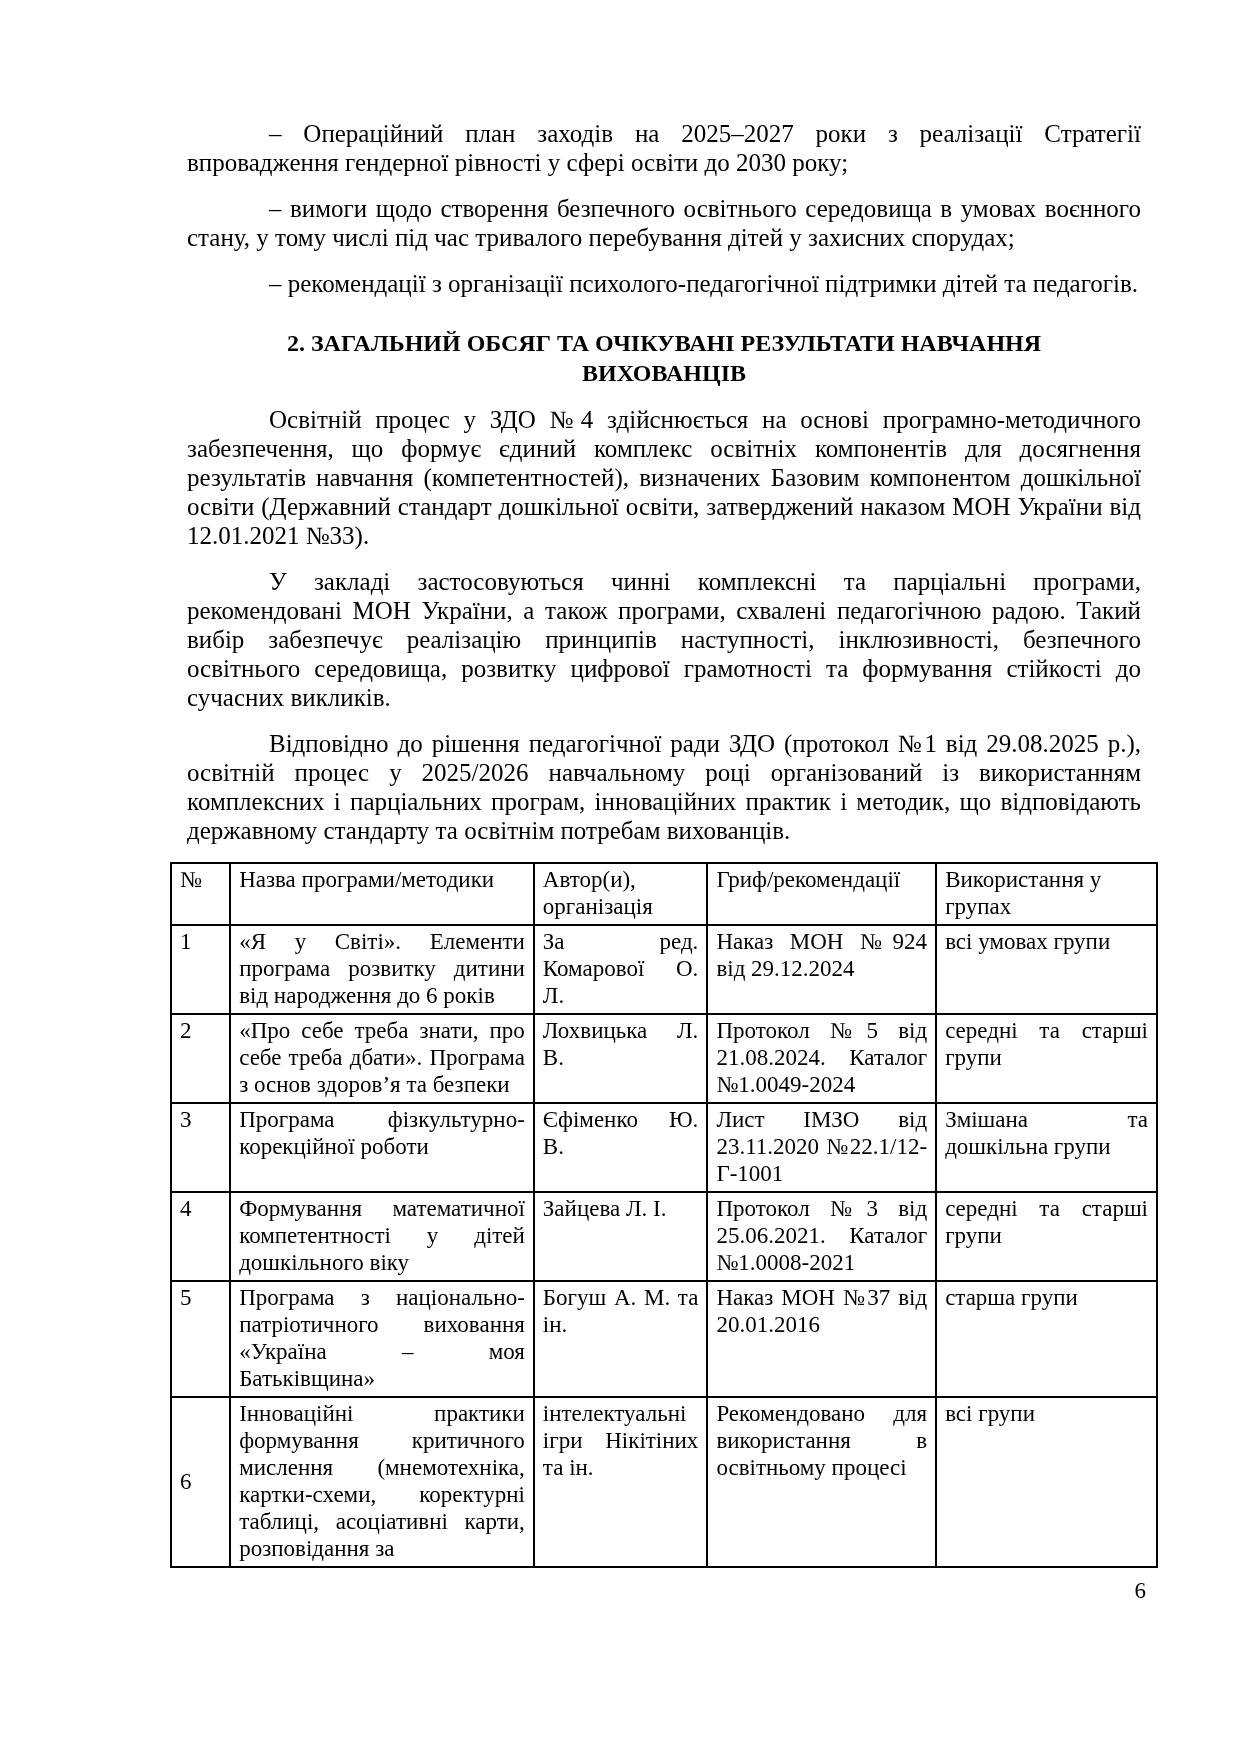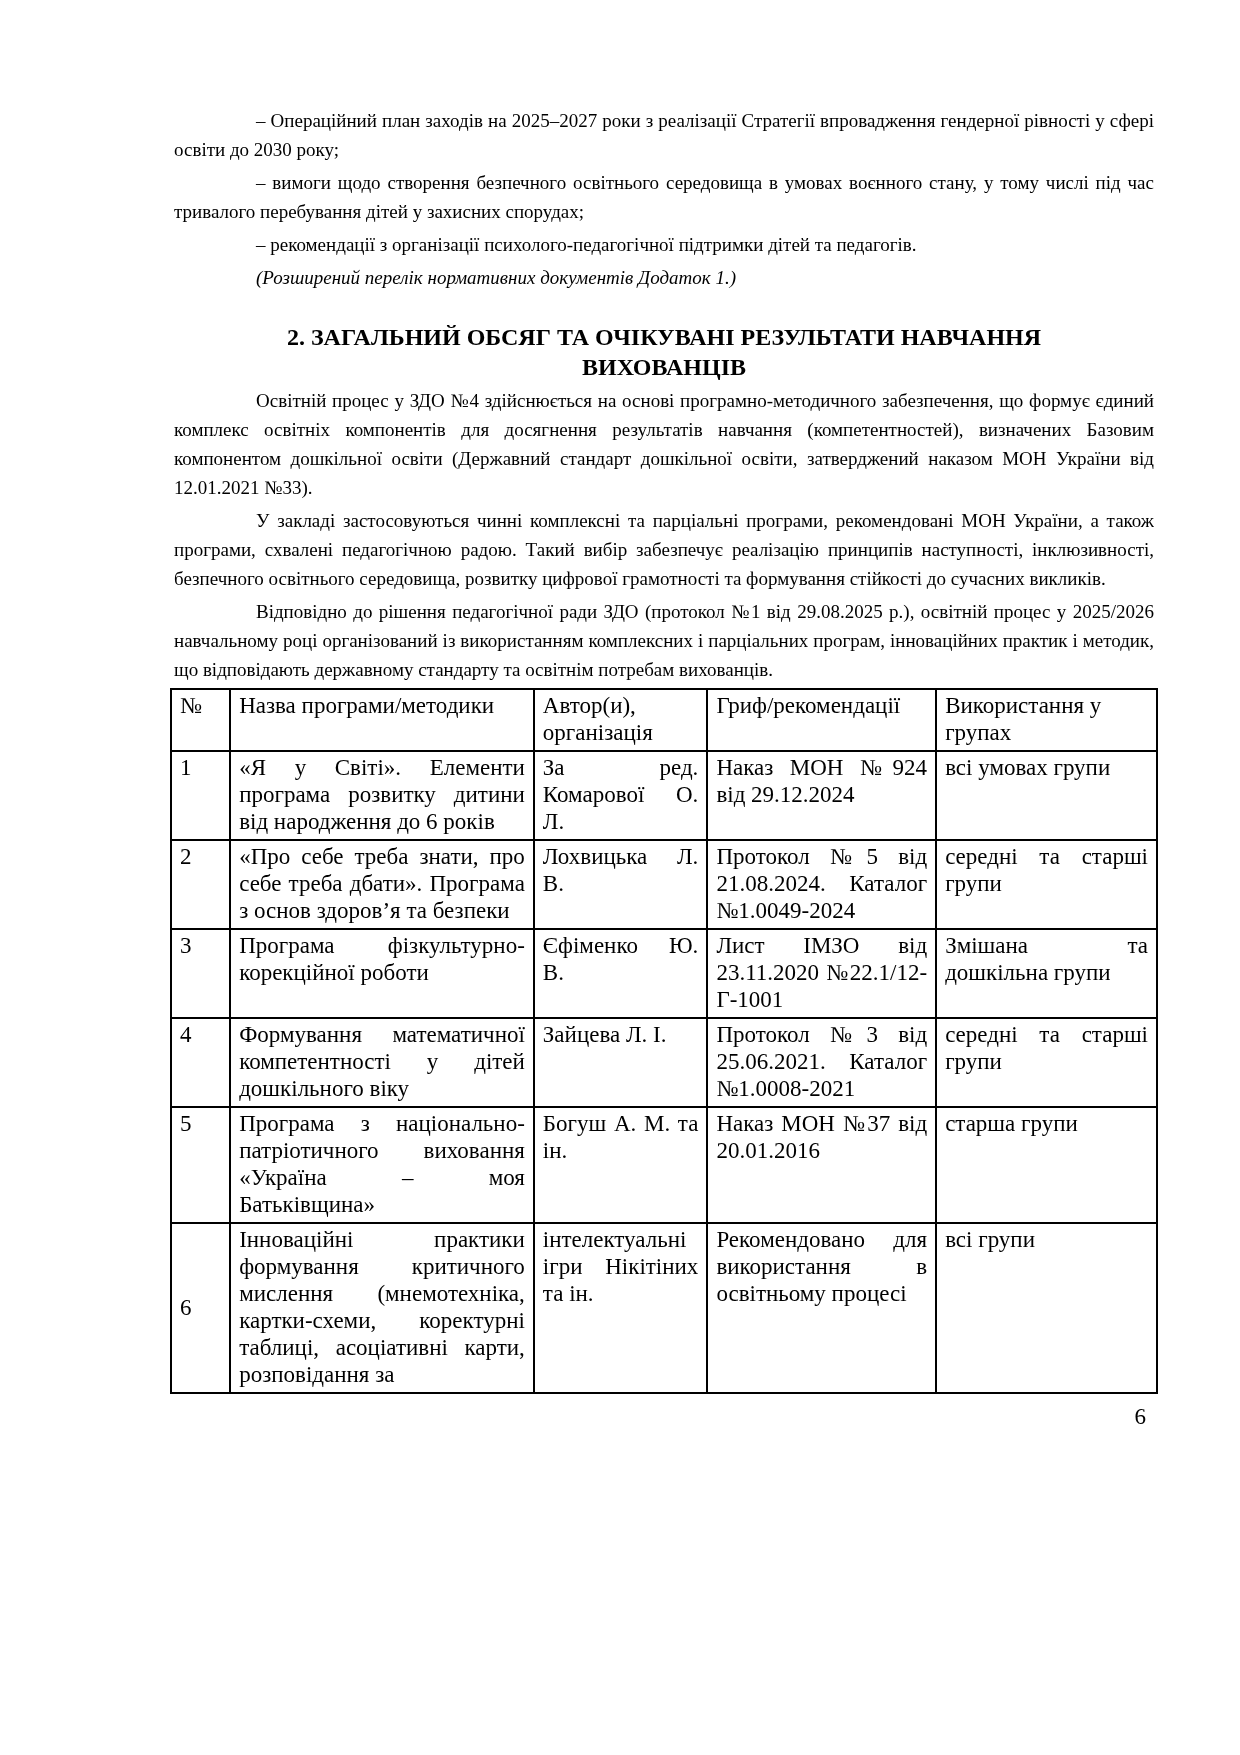--- a/index.html
+++ b/index.html
@@ -10,22 +10,22 @@
   }
   .page {
     box-sizing: border-box;
     width: 1240px; height: 1755px;
     padding: 102px 82px 0 170px;
     overflow: hidden;
     position: relative;
     background: #ffffff;
   }
   .para {
-    margin: 4px;
-    font-size: 19px;
+    margin: 17px;
+    font-size: 25px;
     line-height: 29px;
     text-align: justify;
     text-indent: 82px;
   }
   .note { font-style: italic; }
   .heading {
     font-weight: bold;
     font-size: 24px;
     line-height: 30px;
     text-align: center;
@@ -64,21 +64,20 @@
   }
 </style>
 </head>
 <body>
 
 <div class="page">
   <div id="intro">
       <p class="para">– Операційний план заходів на 2025–2027 роки з реалізації Стратегії впровадження гендерної рівності у сфері освіти до 2030 року;</p>
       <p class="para">– вимоги щодо створення безпечного освітнього середовища в умовах воєнного стану, у тому числі під час тривалого перебування дітей у захисних спорудах;</p>
       <p class="para">– рекомендації з організації психолого-педагогічної підтримки дітей та педагогів.</p>
-      <p class="para note">(Розширений перелік нормативних документів Додаток 1.)</p>
     </div>
 
   <div id="h2" class="heading">
       <div>2. ЗАГАЛЬНИЙ ОБСЯГ ТА ОЧІКУВАНІ РЕЗУЛЬТАТИ НАВЧАННЯ</div>
       <div>ВИХОВАНЦІВ</div>
     </div>
 
   <div id="paras">
       <p class="para">Освітній процес у ЗДО №4 здійснюється на основі програмно-методичного забезпечення, що формує єдиний комплекс освітніх компонентів для досягнення результатів навчання (компетентностей), визначених Базовим компонентом дошкільної освіти (Державний стандарт дошкільної освіти, затверджений наказом МОН України від 12.01.2021 №33).</p>
       <p class="para">У закладі застосовуються чинні комплексні та парціальні програми, рекомендовані МОН України, а також програми, схвалені педагогічною радою. Такий вибір забезпечує реалізацію принципів наступності, інклюзивності, безпечного освітнього середовища, розвитку цифрової грамотності та формування стійкості до сучасних викликів.</p>

